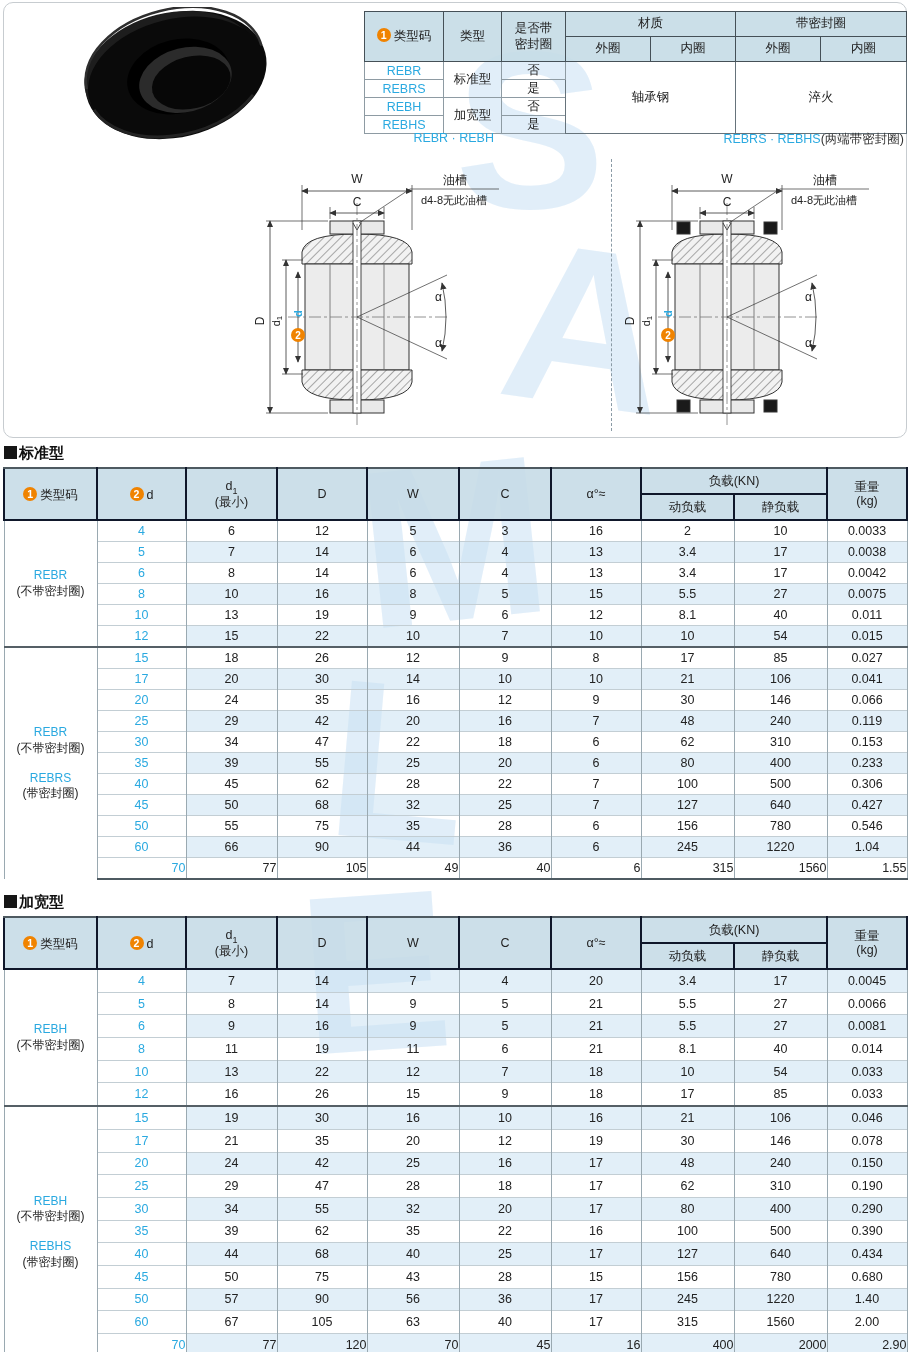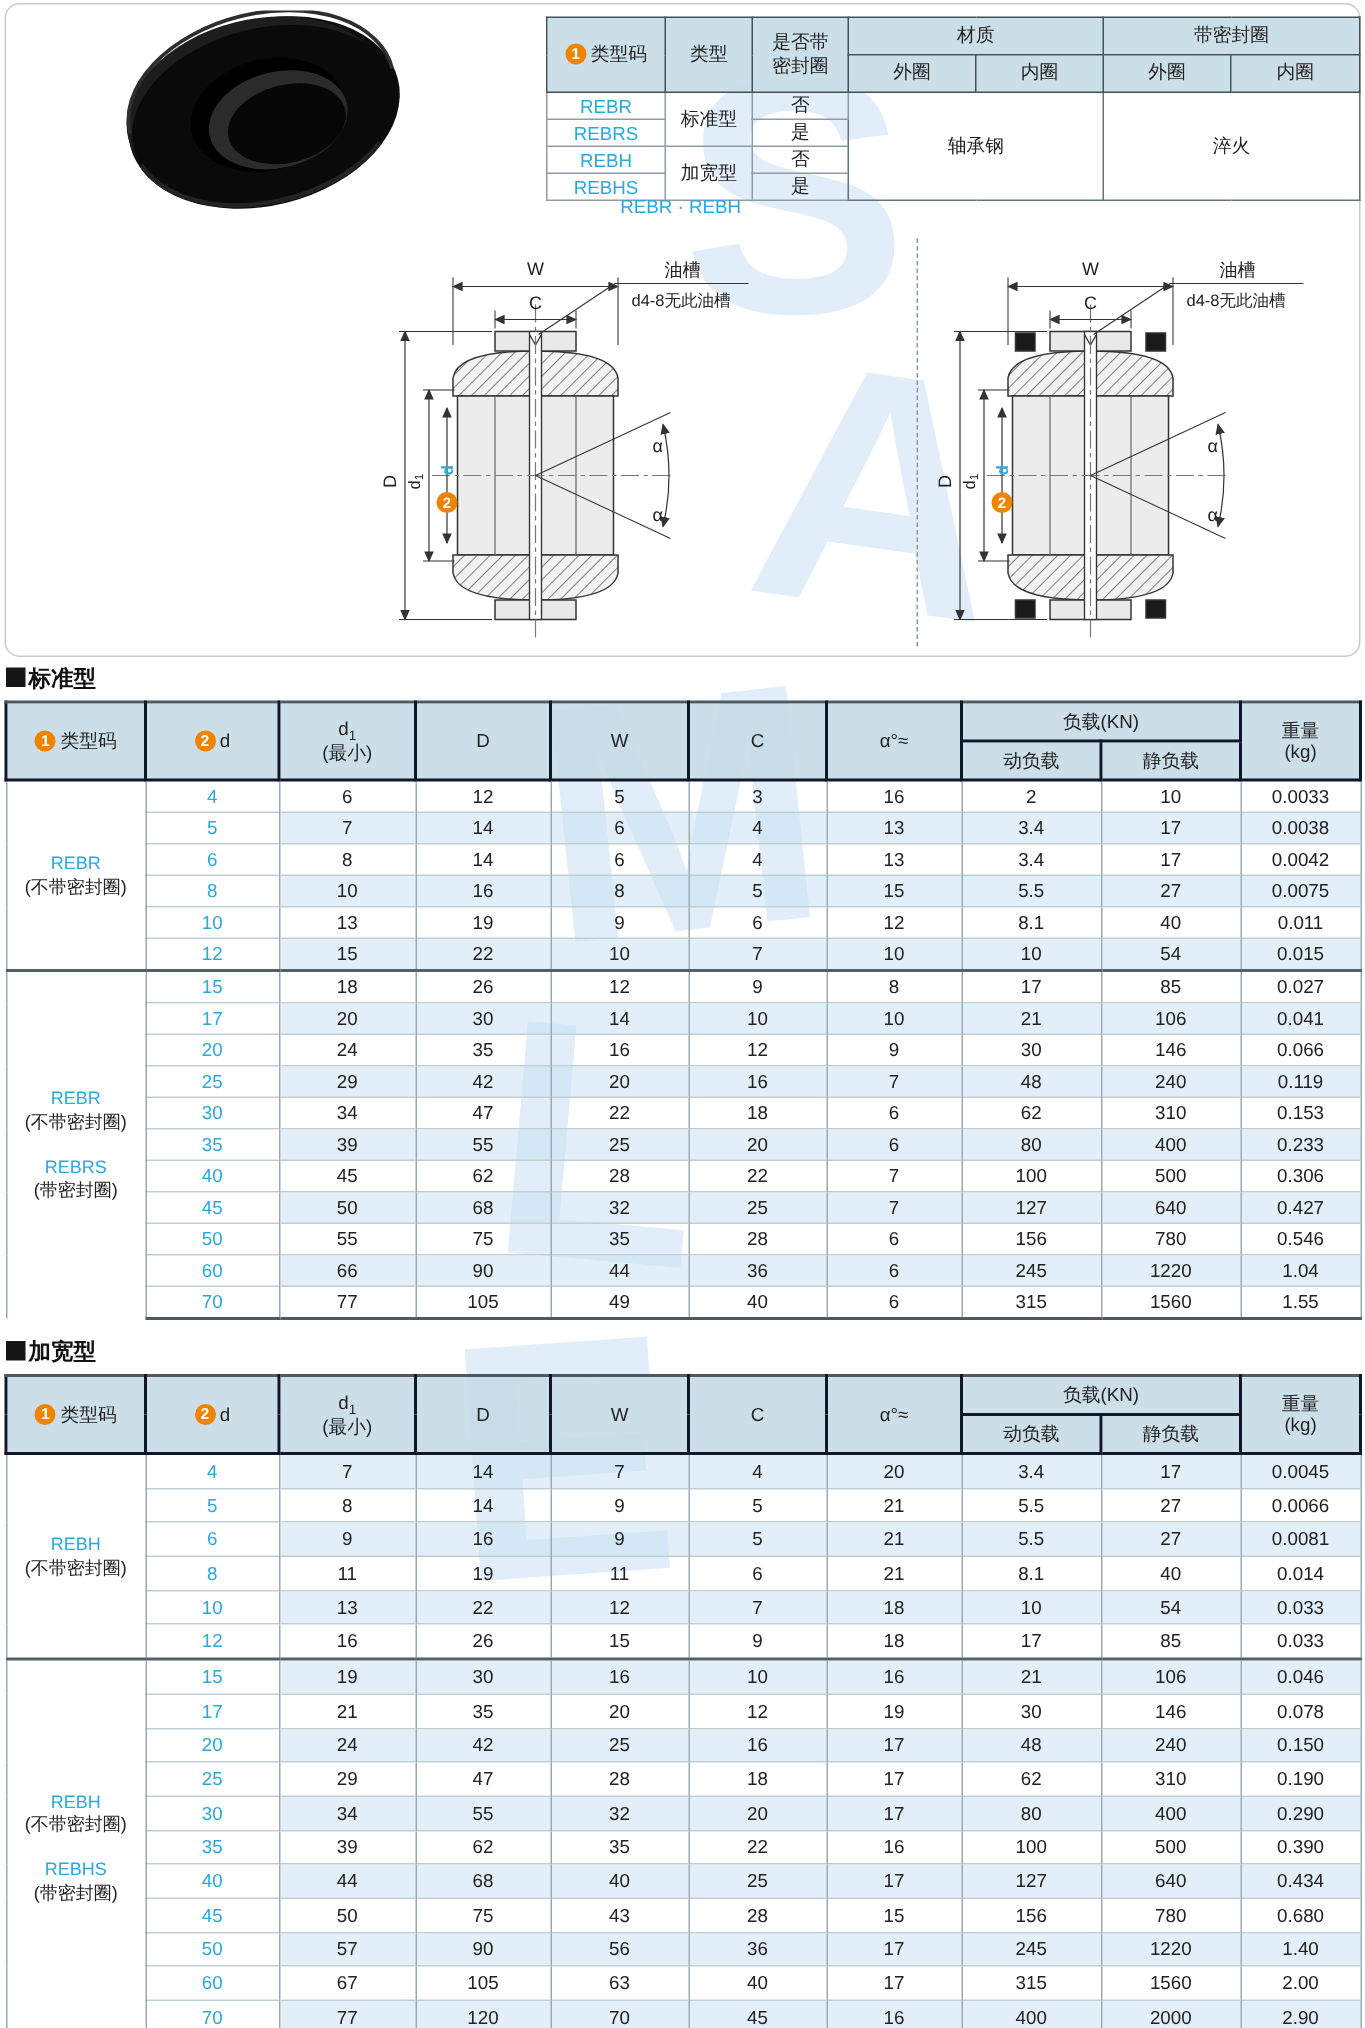--- a/index.html
+++ b/index.html
@@ -44,21 +44,21 @@
   .sq{display:inline-block;width:13px;height:13px;background:#161616;margin-right:2px;vertical-align:-1px;}
 
   
   .spec{width:903px;margin-left:3px;border-collapse:collapse;table-layout:fixed;text-align:center;font-size:12.5px;color:#222;background:transparent;}
   .spec th,.spec td{padding:0;overflow:hidden;}
   .spec th{background:rgba(197,219,230,0.88);border:2px solid #0f172a;font-weight:normal;height:24px;line-height:1.12;}
   .spec thead tr:first-child th{border-top:2px solid #4e5a61;}
   .spec td{border-left:1px solid #9aa9b1;border-right:1px solid #9aa9b1;border-top:1px solid #c3ced4;height:20px;}
   .tbl-wide td{height:21.7px;}
   .spec tbody tr:first-child td{border-top:1.5px solid #4e5a61;}
-  .spec tbody tr:last-child td{border-bottom:2px solid #4e5a61;}
+  .spec tbody tr:last-child td{border-bottom:2px solid #4e5a61;text-align:right;}
   .spec td.label-cell{border-top:none;font-size:12px;line-height:1.3;border-left:1px solid #9aa9b1;}
   .spec tbody tr.group-start td{border-top:2px solid #555f66;}
   .lbl-code{color:#2aa9e0;}
   .lbl-note{color:#222;}
   .lbl-gap{margin-top:14px;}
   .d-cell{color:#2aa9e0;}
   .tbl-std tbody tr:nth-child(even) td{background:rgba(203,226,243,0.55);}
   .tbl-std tbody tr:nth-child(even) td.label-cell,
   .tbl-std tbody tr:nth-child(even) td.d-cell{background:transparent;}
   .tbl-wide tbody tr:nth-child(odd) td{background:rgba(203,226,243,0.55);}
@@ -142,20 +142,21 @@
           <td>否</td>
         </tr>
         <tr>
           <td class="code-link">REBHS</td>
           <td>是</td>
         </tr>
       </tbody>
     </table>
 
     <div class="diag-label left"><span>REBR · REBH</span></div>
+    <div class="diag-label right"><span>REBRS · REBHS</span><span class="note">(两端带密封圈)</span></div>
     <div class="divider"></div>
 
     <svg class="diagram-svg left" width="310" height="268" viewBox="0 0 310 268">
       <defs>
         <pattern id="hatch" patternUnits="userSpaceOnUse" width="6" height="6" patternTransform="rotate(45)">
           <rect width="6" height="6" fill="#f2f2f2"></rect>
             <line x1="0" y1="0" x2="0" y2="6" stroke="#5a5a5a" stroke-width="1"></line>
         </pattern>
         <marker id="ar" markerWidth="9" markerHeight="8" refX="8" refY="4" orient="auto">
             <path d="M0,0 L9,4 L0,8 Z" fill="#333"></path>

